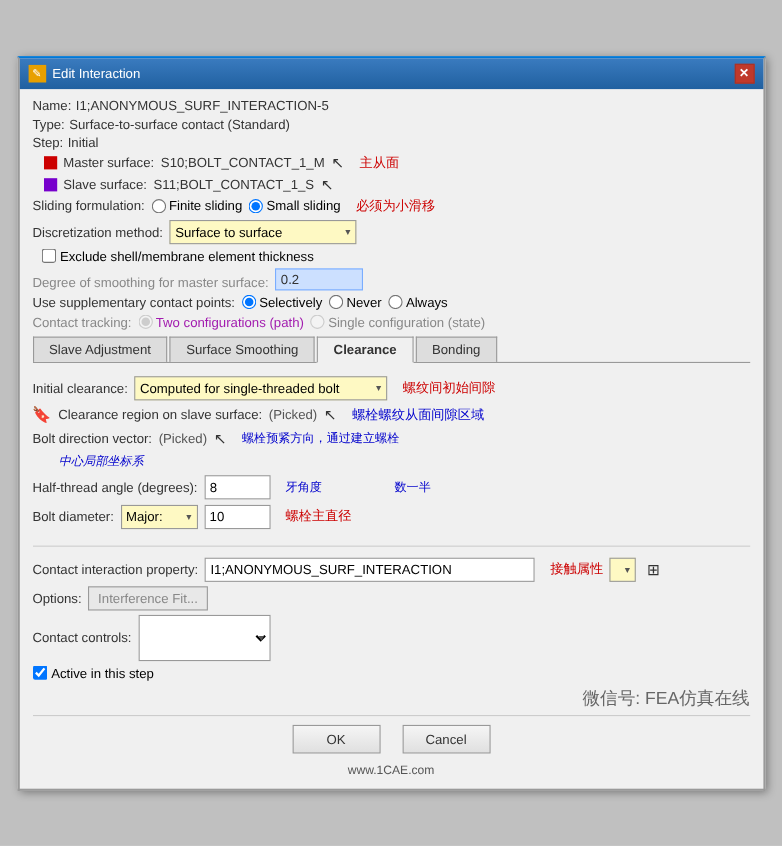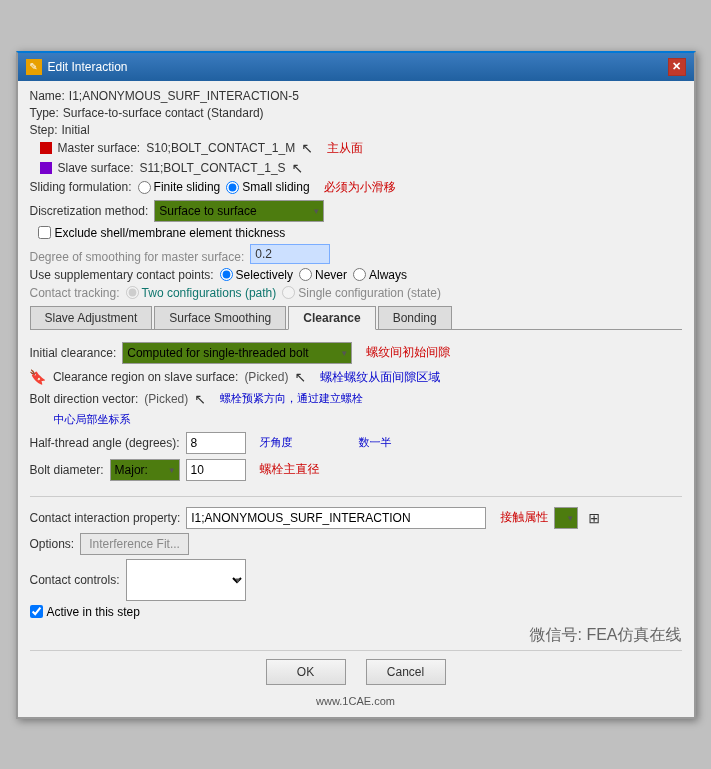--- a/index.html
+++ b/index.html
@@ -124,21 +124,21 @@
     }
     .discretization-row {
       display: flex;
       align-items: center;
       gap: 6px;
       margin-bottom: 4px;
     }
     .select-box {
       height: 22px;
       border: 1px solid #999;
-      background: #4d7c0f;
+      background: #fef9c3;
       padding: 2px 4px;
       font-size: 12px;
       appearance: none;
       -webkit-appearance: none;
       padding-right: 20px;
       position: relative;
     }
     .select-wrapper {
       position: relative;
       display: inline-block;
@@ -456,21 +456,21 @@
       <div class="radio-item">
         <input type="radio" name="contact_points" style="">
         <label>Always</label>
       </div>
     </div>
 
     <div class="contact-tracking-row">
       <span class="info-label" style="color:#888;">Contact tracking:</span>
       <div class="radio-item radio-disabled">
         <input type="radio" name="tracking" checked="" disabled="" style="">
-        <label style="color:#0f766e;">Two configurations (path)</label>
+        <label style="color:#a21caf;">Two configurations (path)</label>
       </div>
       <div class="radio-item radio-disabled">
         <input type="radio" name="tracking" disabled="" style="">
         <label style="color:#888;">Single configuration (state)</label>
       </div>
     </div>
 
     <div class="tabs-container">
       <div class="tab">Slave Adjustment</div>
       <div class="tab">Surface Smoothing</div>
@@ -497,21 +497,21 @@
         <span class="cursor-icon">↖</span>
         <span class="annotation-blue">螺栓螺纹从面间隙区域</span>
       </div>
 
       <div class="field-row">
         <span class="field-label">Bolt direction vector:</span>
         <span class="picked-text">(Picked)</span>
         <span class="cursor-icon">↖</span>
         <span class="annotation-blue" style="font-size:11px;">螺栓预紧方向，通过建立螺栓</span>
       </div>
-      <div style="margin-left: 16px; margin-bottom: 5px;">
+      <div style="margin-left: 16px; margin-bottom: 5px; font-style: italic;">
         <span class="annotation-blue" style="font-size:11px;">中心局部坐标系</span>
       </div>
 
       <div class="half-thread-row">
         <span class="field-label">Half-thread angle (degrees):</span>
         <input type="text" class="input-box input-box-small" value="8" style="">
         <span class="annotation-blue" style="font-size:11px;">牙角度</span>
         <span class="annotation-blue" style="margin-left:60px; font-size:11px;">数一半</span>
       </div>
 

